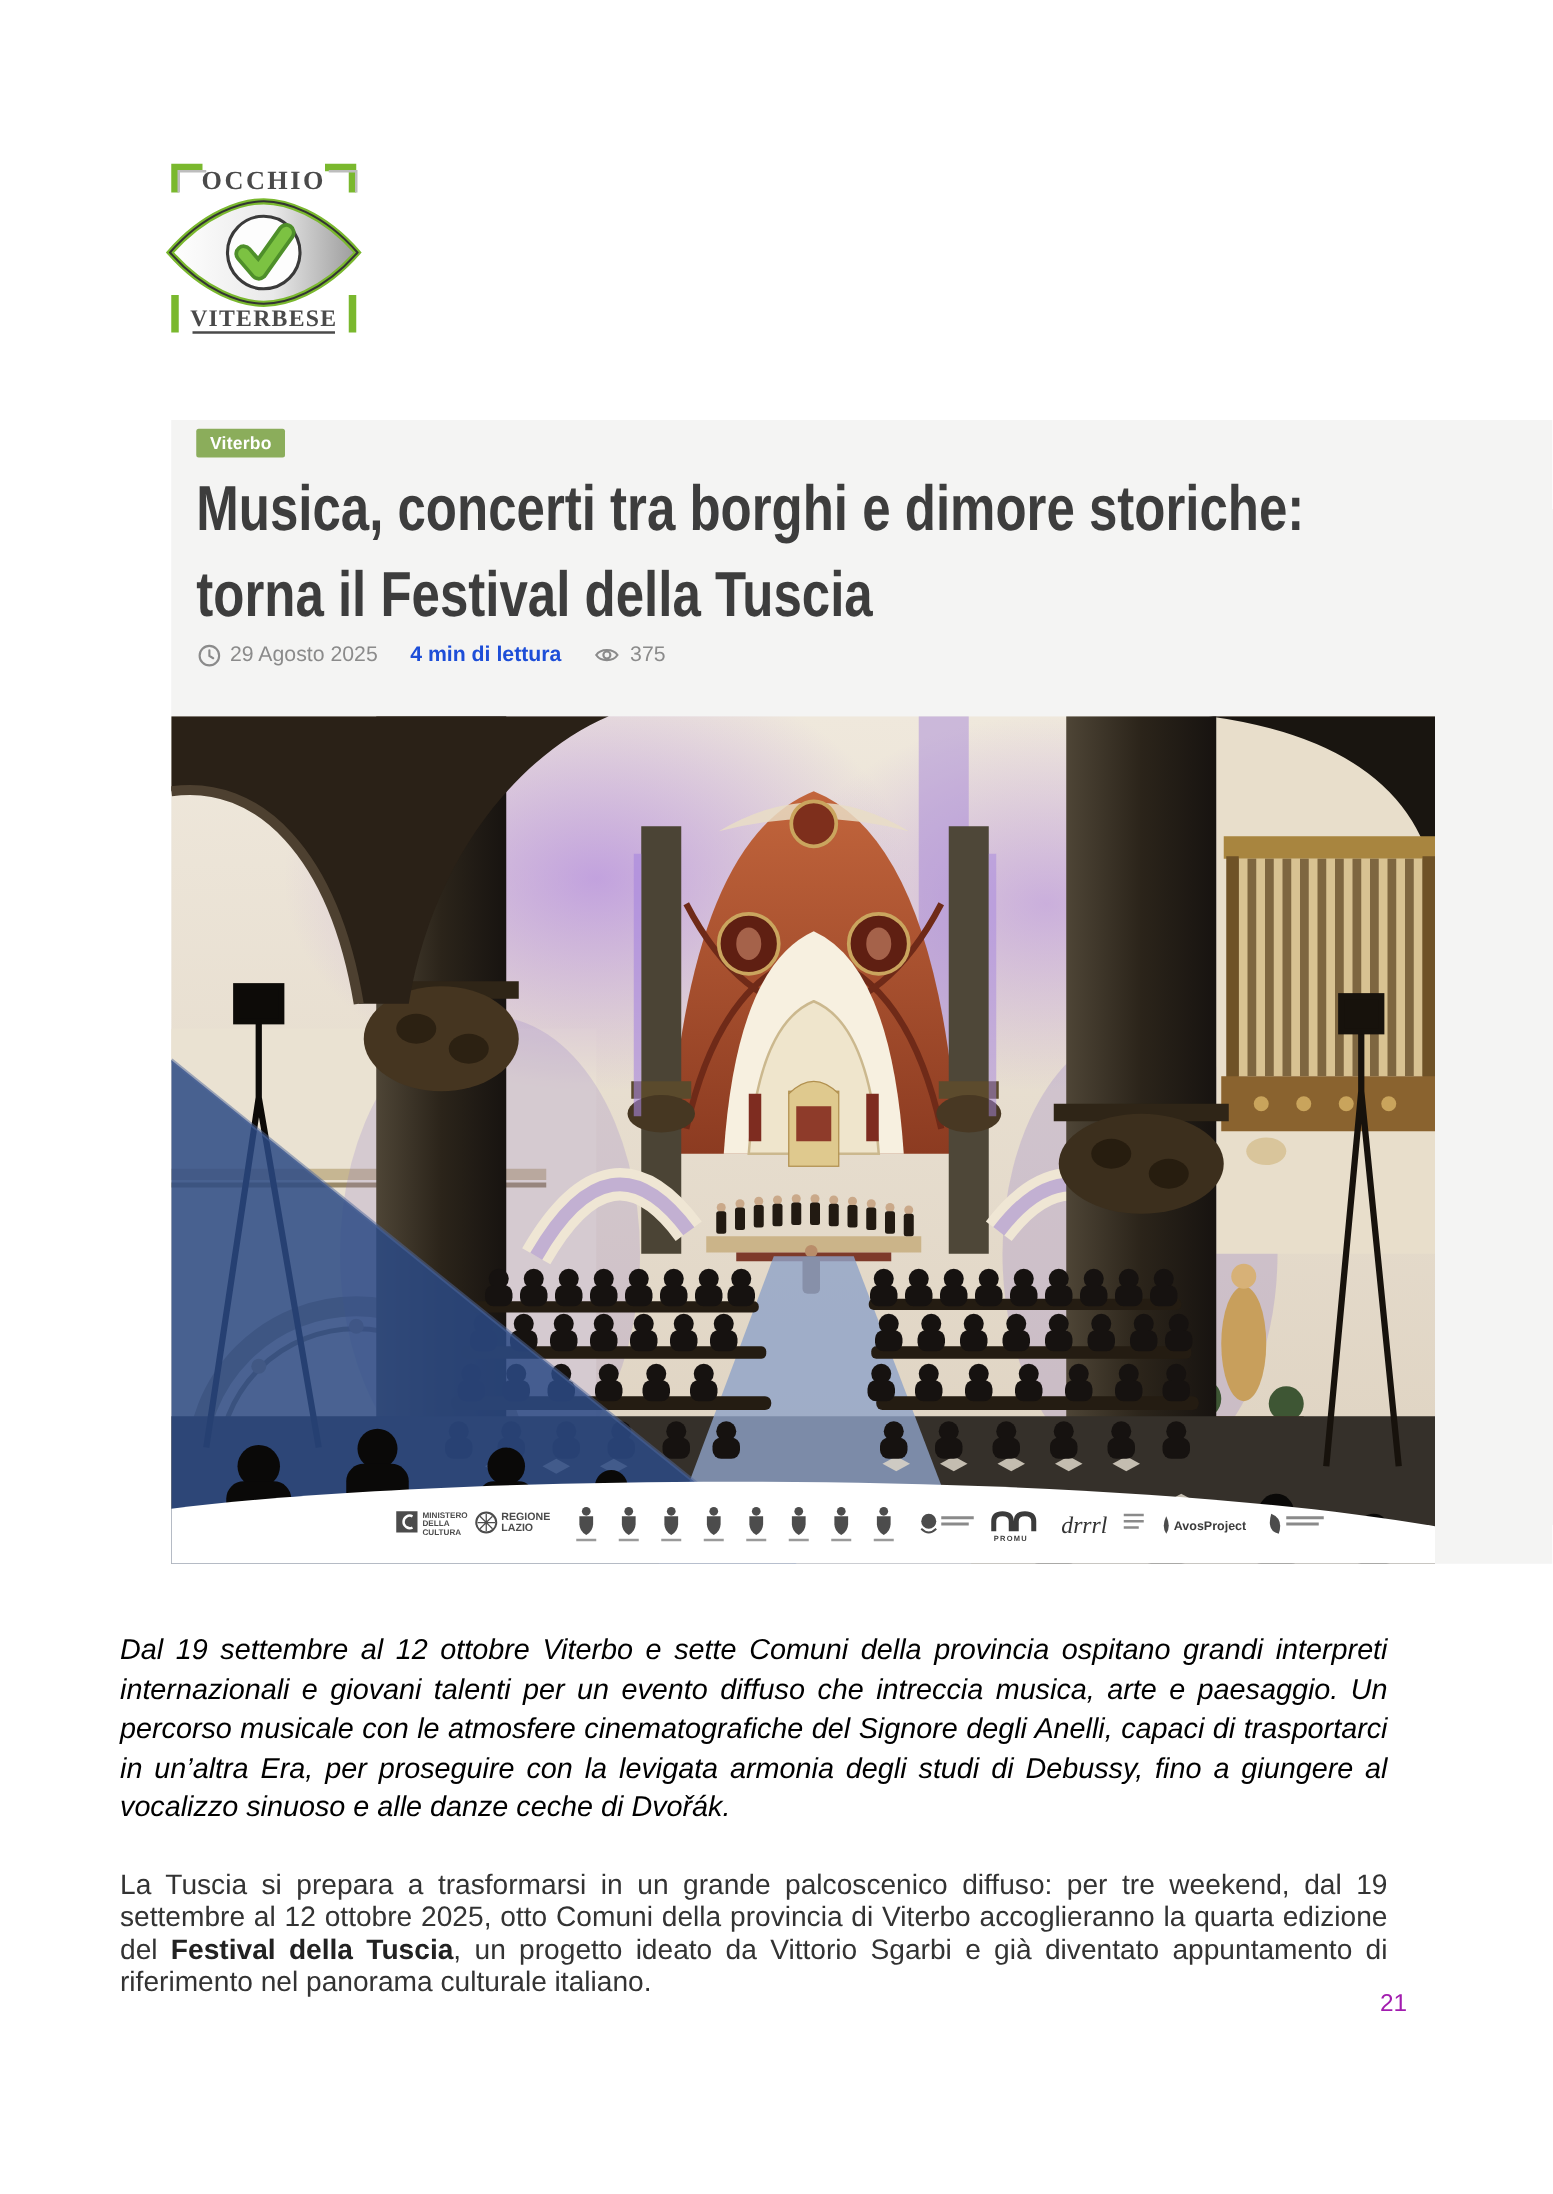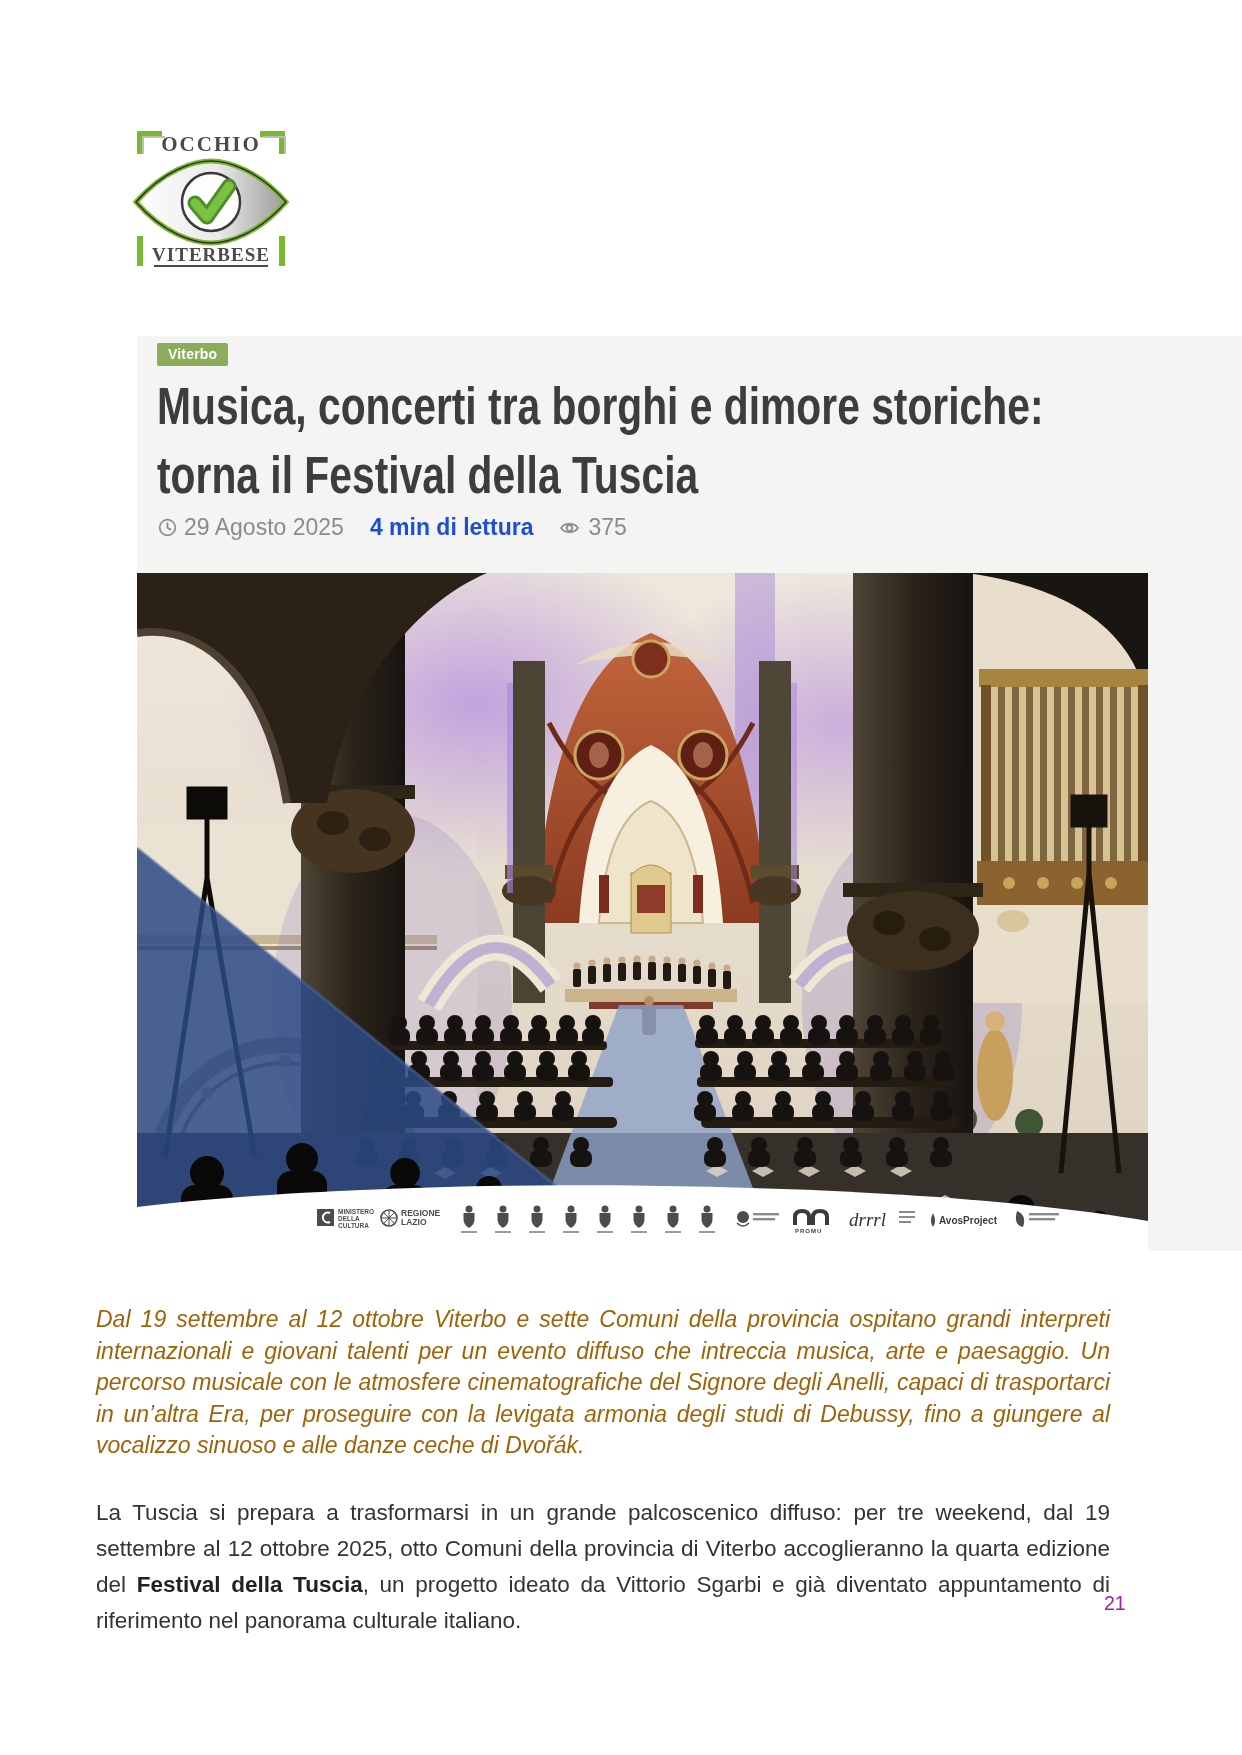--- a/index.html
+++ b/index.html
@@ -10,32 +10,32 @@
   .site-logo{position:absolute;left:126px;top:124px;width:170px;height:158px;}
 
   
   .card{position:absolute;left:137px;top:336px;width:1158px;height:915px;background:#f4f4f3;}
   .badge{position:absolute;left:20px;top:7px;color:#ffffff;font-size:14px;font-weight:bold;
          padding:3px 11px 4px;border-radius:2px;letter-spacing:.2px;}
   .title{position:absolute;left:20px;top:36px;color:#3d3d3d;font-weight:700;
          font-size:51px;line-height:69px;letter-spacing:0;}
   .title .tline{display:block;white-space:nowrap;transform:scaleX(.8);transform-origin:0 50%;}
   .meta{position:absolute;left:21px;top:178px;display:flex;align-items:center;
-        font-size:23px;color:#8b8b8b;}
+        font-size:17px;color:#8b8b8b;}
   .meta .date{margin-left:7px;}
   .meta .rt{margin-left:26px;font-weight:bold;color:#1d4ed8;}
   .meta .views-ico{margin-left:26px;display:flex;align-items:center;}
   .meta .views{margin-left:8px;}
   .photo{position:absolute;left:0;top:237px;width:1011px;height:678px;display:block;}
 
   
   .lead{position:absolute;left:96px;top:1281px;width:1014px;font-style:italic;
-        font-size:23px;line-height:31.5px;color:#a16207;text-align:justify;}
+        font-size:23px;line-height:31.5px;color:#000000;text-align:justify;}
   .para{position:absolute;left:96px;top:1472px;width:1014px;
-        font-size:22.5px;line-height:36px;color:#333333;text-align:justify;}
+        font-size:22.5px;line-height:26px;color:#333333;text-align:justify;}
   .para b{color:#222;}
   .page-number{position:absolute;left:1104px;top:1592px;font-size:19.5px;color:#a21caf;}
 </style>
 </head>
 <body>
 
 <div class="page">
 
   <svg class="site-logo" viewBox="0 0 170 158">
     <defs>

